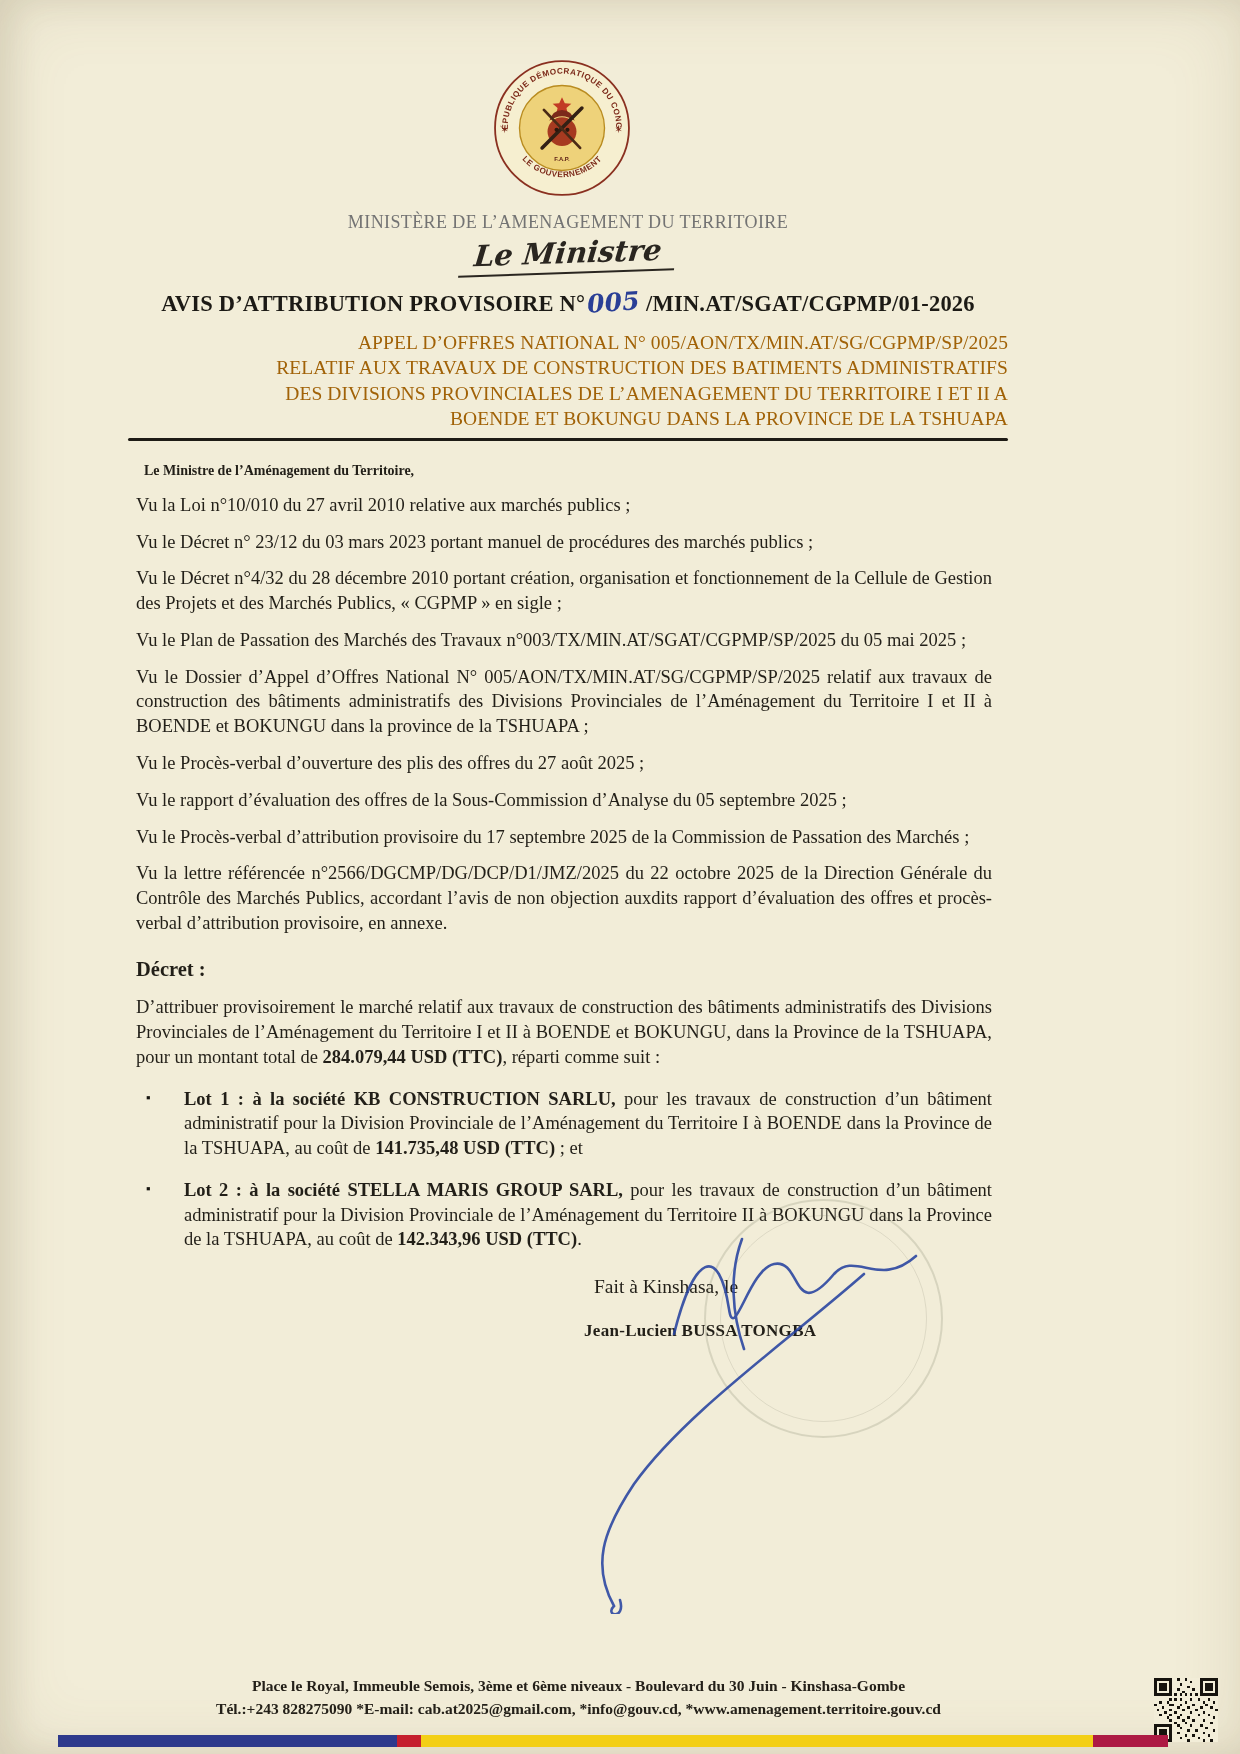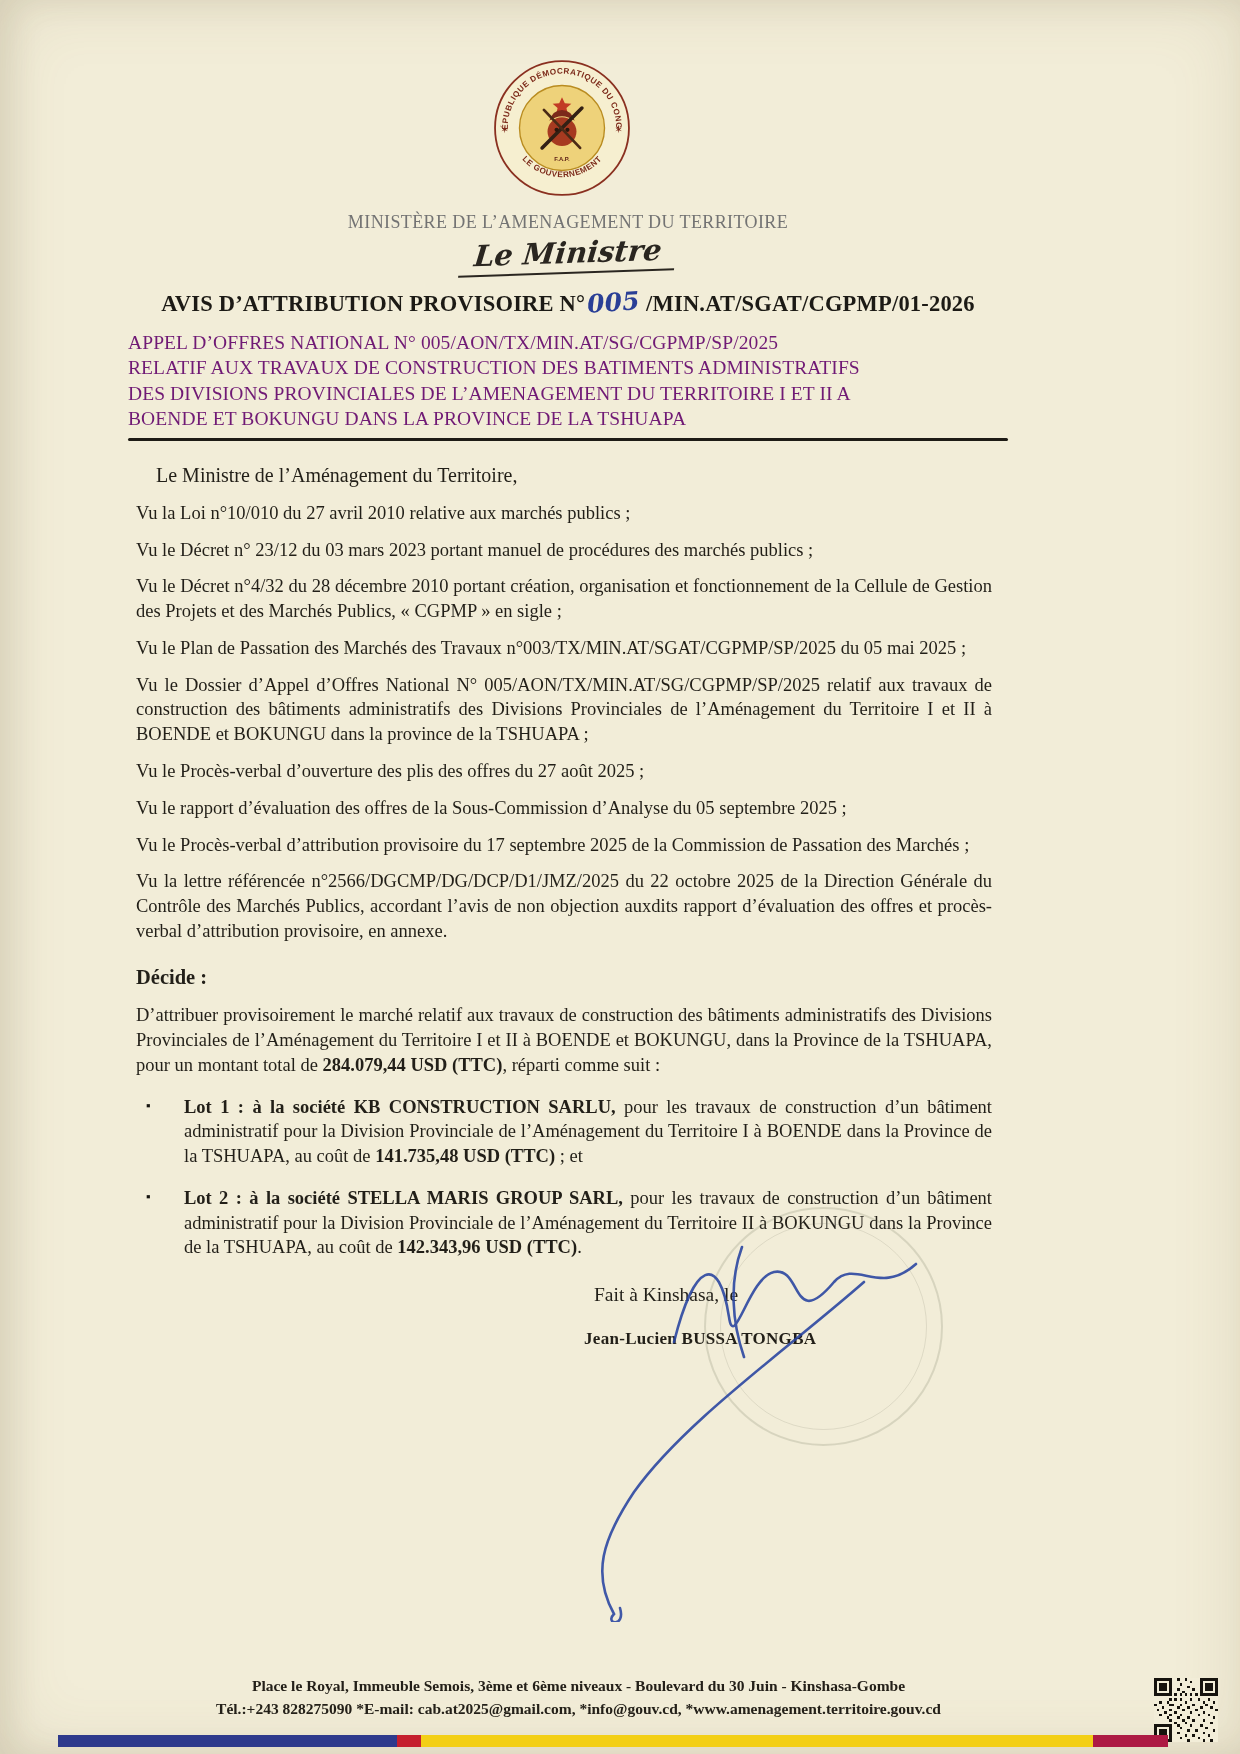--- a/index.html
+++ b/index.html
@@ -36,30 +36,30 @@
     position:absolute;top:288px;left:112px;width:912px;text-align:center;
     font-size:22.5px;font-weight:bold;color:#1c1a15;letter-spacing:.2px;white-space:nowrap;
   }
   .hand-number{
     display:inline-block;
     color:#2a3f96;font-style:italic;font-weight:bold;font-size:25px;
     transform:rotate(-4deg);margin:0 6px 0 2px;
     font-family:"DejaVu Serif",serif;
   }
   .subject{
-    position:absolute;top:330px;left:128px;width:880px;text-align:left;
-    font-size:19.5px;line-height:1.3;color:#701a75;letter-spacing:.1px;
+    position:absolute;top:330px;left:128px;width:880px;text-align:right;
+    font-size:19.5px;line-height:1.3;color:#a16207;letter-spacing:.1px;
   }
   .rule{position:absolute;top:438px;left:128px;width:880px;height:3px;background:#1e1b15;border-radius:2px;}
   
   .doc-body{
     position:absolute;top:458px;left:136px;width:856px;
     font-size:18.5px;line-height:1.34;color:#221f18;
   }
-  .salutation{font-weight:normal;font-size:20px;margin:4px 0 10px 20px;}
+  .salutation{font-weight:bold;font-size:14px;margin:4px 0 10px 8px;}
   .para{text-align:justify;margin:12px 0;}
   .decide{font-weight:bold;font-size:20.5px;margin:20px 0 8px 0;}
   .lot{position:relative;padding-left:48px;margin:17px 0;text-align:justify;}
   .lot .bullet{position:absolute;left:10px;top:2px;font-size:13px;color:#17140f;}
   
   .sig-block{position:relative;margin:22px 0 0 448px;height:120px;}
   .fait{font-size:19.5px;margin:0 0 20px 10px;}
   .sig-name{font-weight:bold;font-size:17px;letter-spacing:.3px;}
   .sig-ink{position:absolute;left:-50px;top:-60px;width:440px;height:400px;pointer-events:none;}
   .stamp{
@@ -135,21 +135,21 @@
     <p class="para">Vu la Loi n°10/010 du 27 avril 2010 relative aux marchés publics ;</p>
     <p class="para">Vu le Décret n° 23/12 du 03 mars 2023 portant manuel de procédures des marchés publics ;</p>
     <p class="para">Vu le Décret n°4/32 du 28 décembre 2010 portant création, organisation et fonctionnement de la Cellule de Gestion des Projets et des Marchés Publics, « CGPMP » en sigle ;</p>
     <p class="para">Vu le Plan de Passation des Marchés des Travaux n°003/TX/MIN.AT/SGAT/CGPMP/SP/2025 du 05 mai 2025 ;</p>
     <p class="para">Vu le Dossier d’Appel d’Offres National N° 005/AON/TX/MIN.AT/SG/CGPMP/SP/2025 relatif aux travaux de construction des bâtiments administratifs des Divisions Provinciales de l’Aménagement du Territoire I et II à BOENDE et BOKUNGU dans la province de la TSHUAPA ;</p>
     <p class="para">Vu le Procès-verbal d’ouverture des plis des offres du 27 août 2025 ;</p>
     <p class="para">Vu le rapport d’évaluation des offres de la Sous-Commission d’Analyse du 05 septembre 2025 ;</p>
     <p class="para">Vu le Procès-verbal d’attribution provisoire du 17 septembre 2025 de la Commission de Passation des Marchés ;</p>
     <p class="para">Vu la lettre référencée n°2566/DGCMP/DG/DCP/D1/JMZ/2025 du 22 octobre 2025 de la Direction Générale du Contrôle des Marchés Publics, accordant l’avis de non objection auxdits rapport d’évaluation des offres et procès-verbal d’attribution provisoire, en annexe.</p>
 
-    <div class="decide">Décide :</div>
+    <div class="decide">Décret :</div>
 
     <p class="para"><span>D’attribuer provisoirement le marché relatif aux travaux de construction des bâtiments administratifs des Divisions Provinciales de l’Aménagement du Territoire I et II à BOENDE et BOKUNGU, dans la Province de la TSHUAPA, pour un montant total de </span><strong>284.079,44 USD (TTC)</strong><span>, réparti comme suit :</span></p>
 
     <div class="lot">
       <span class="bullet">▪</span>
       <strong>Lot 1 : à la société KB CONSTRUCTION SARLU,</strong><span> pour les travaux de construction d’un bâtiment administratif pour la Division Provinciale de l’Aménagement du Territoire I à BOENDE dans la Province de la TSHUAPA, au coût de </span><strong>141.735,48 USD (TTC)</strong><span> ; et</span>
     </div>
 
     <div class="lot">
       <span class="bullet">▪</span>

